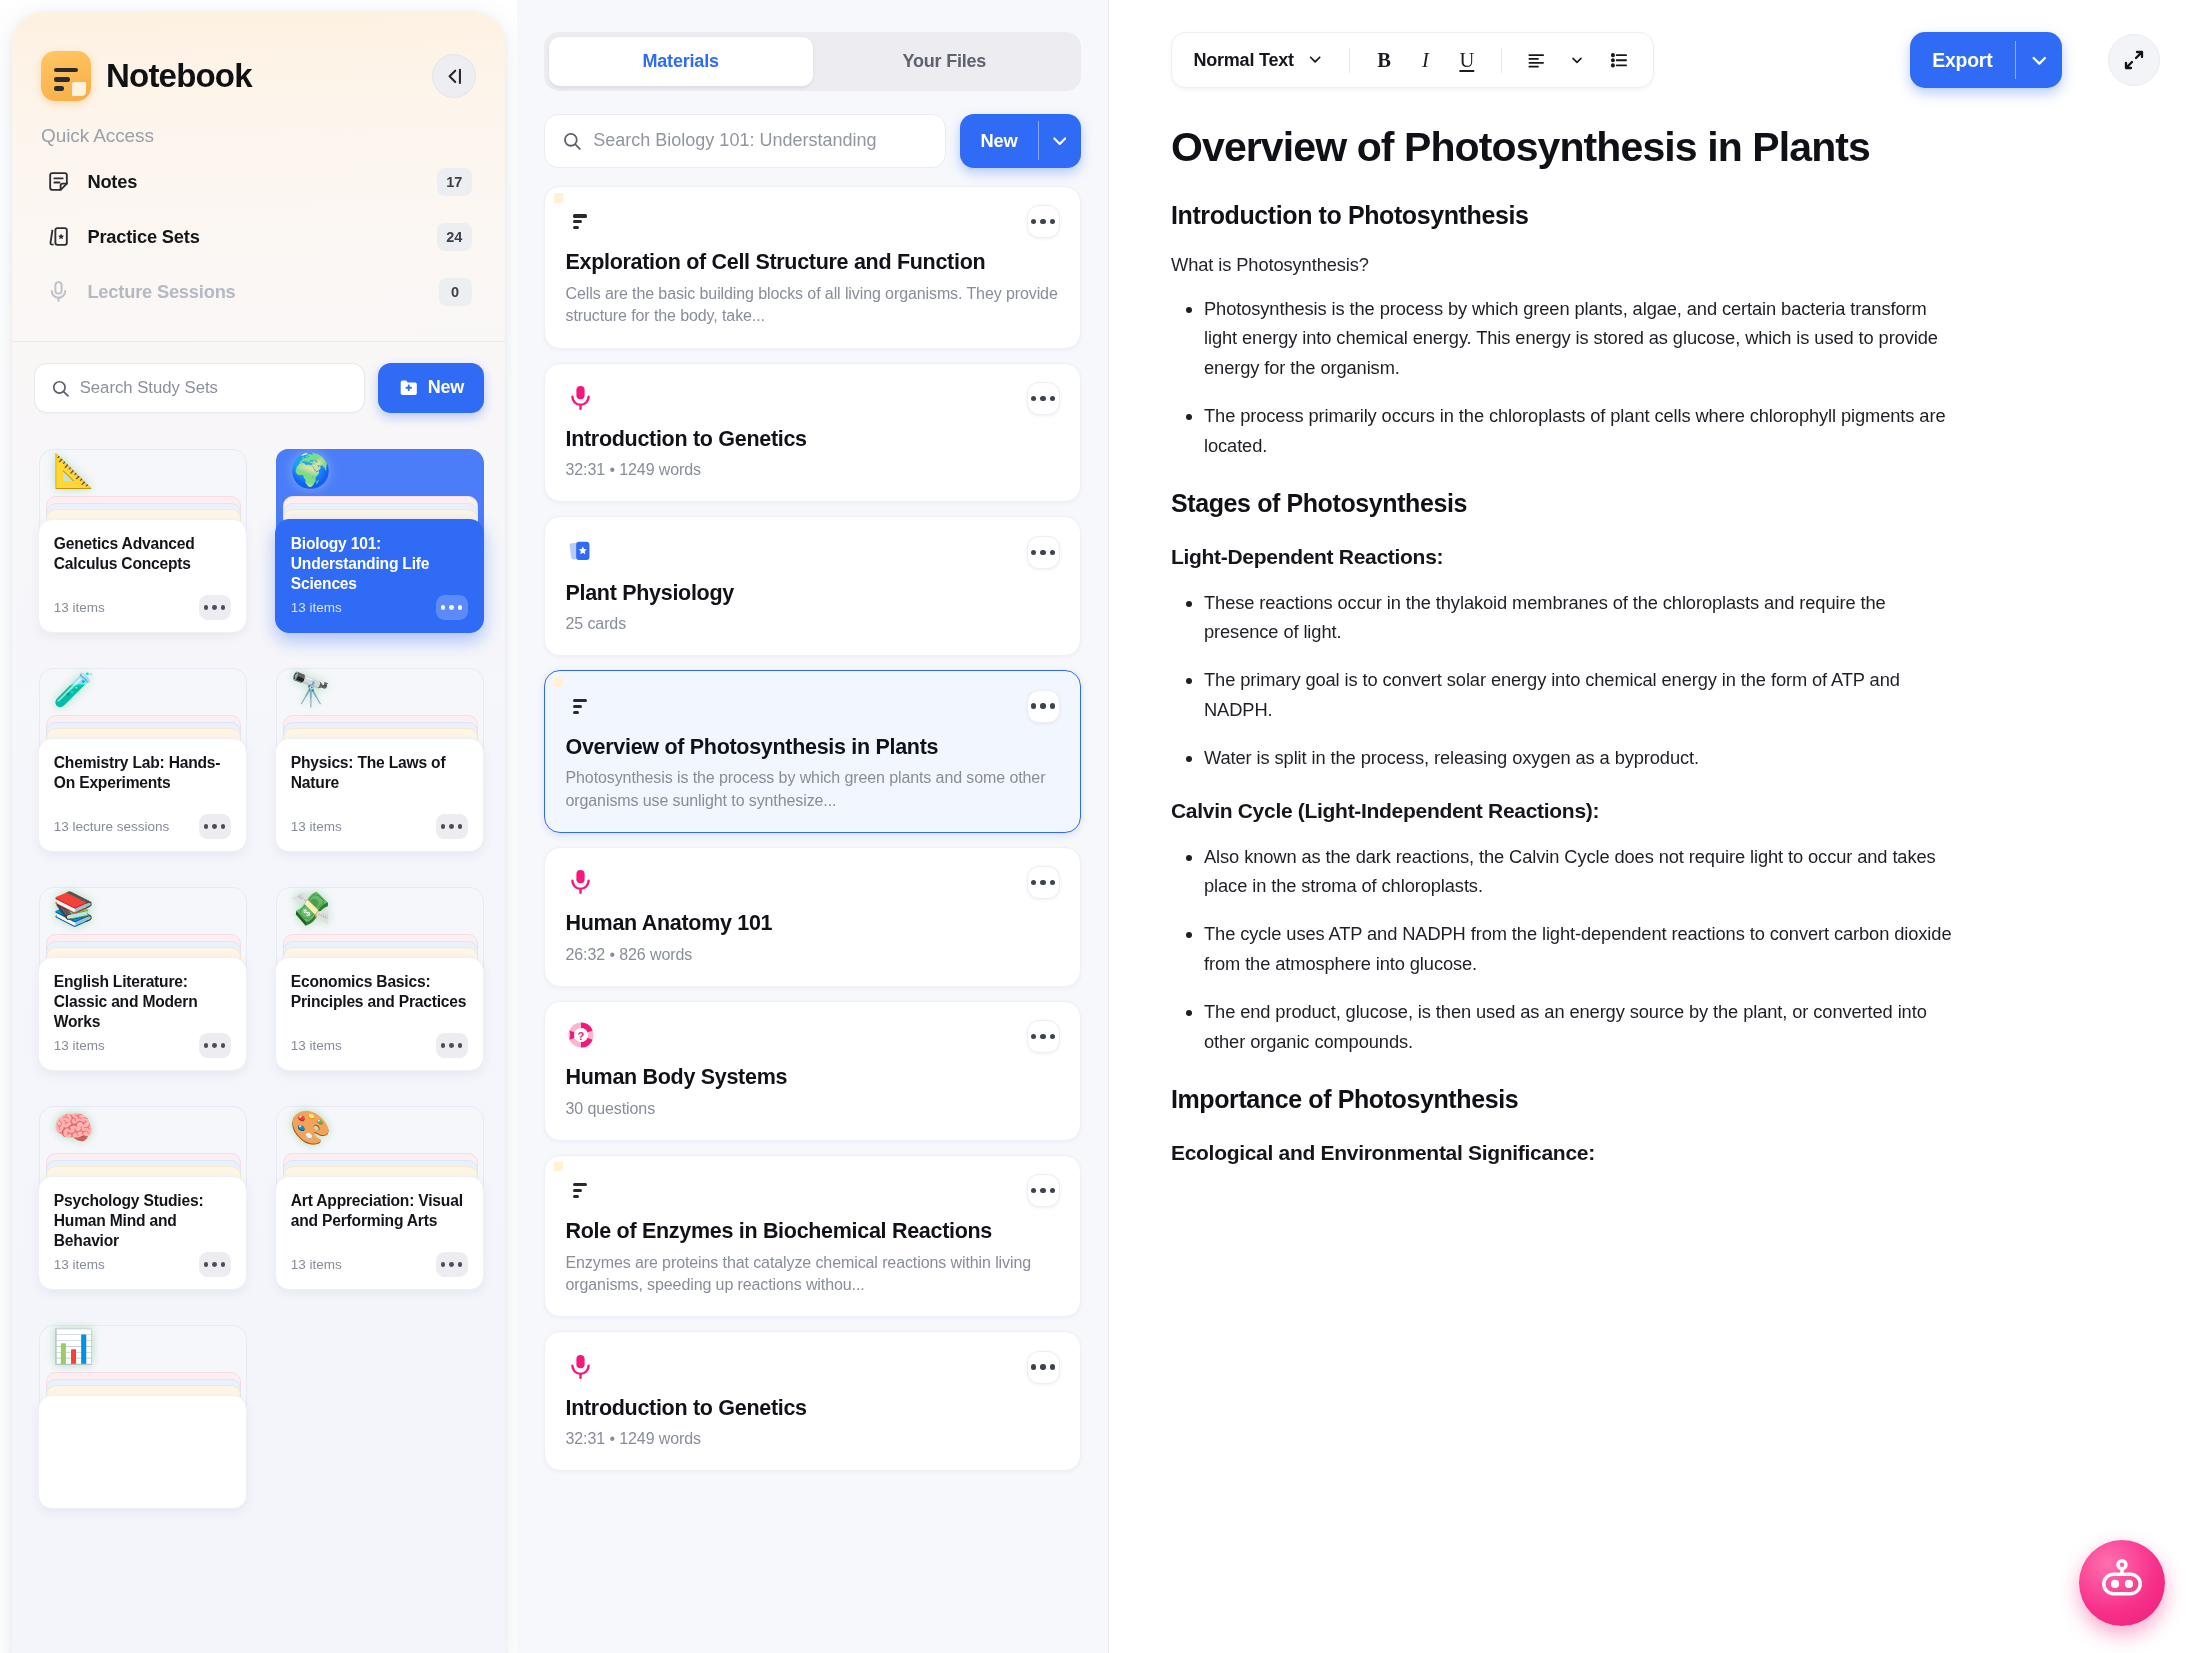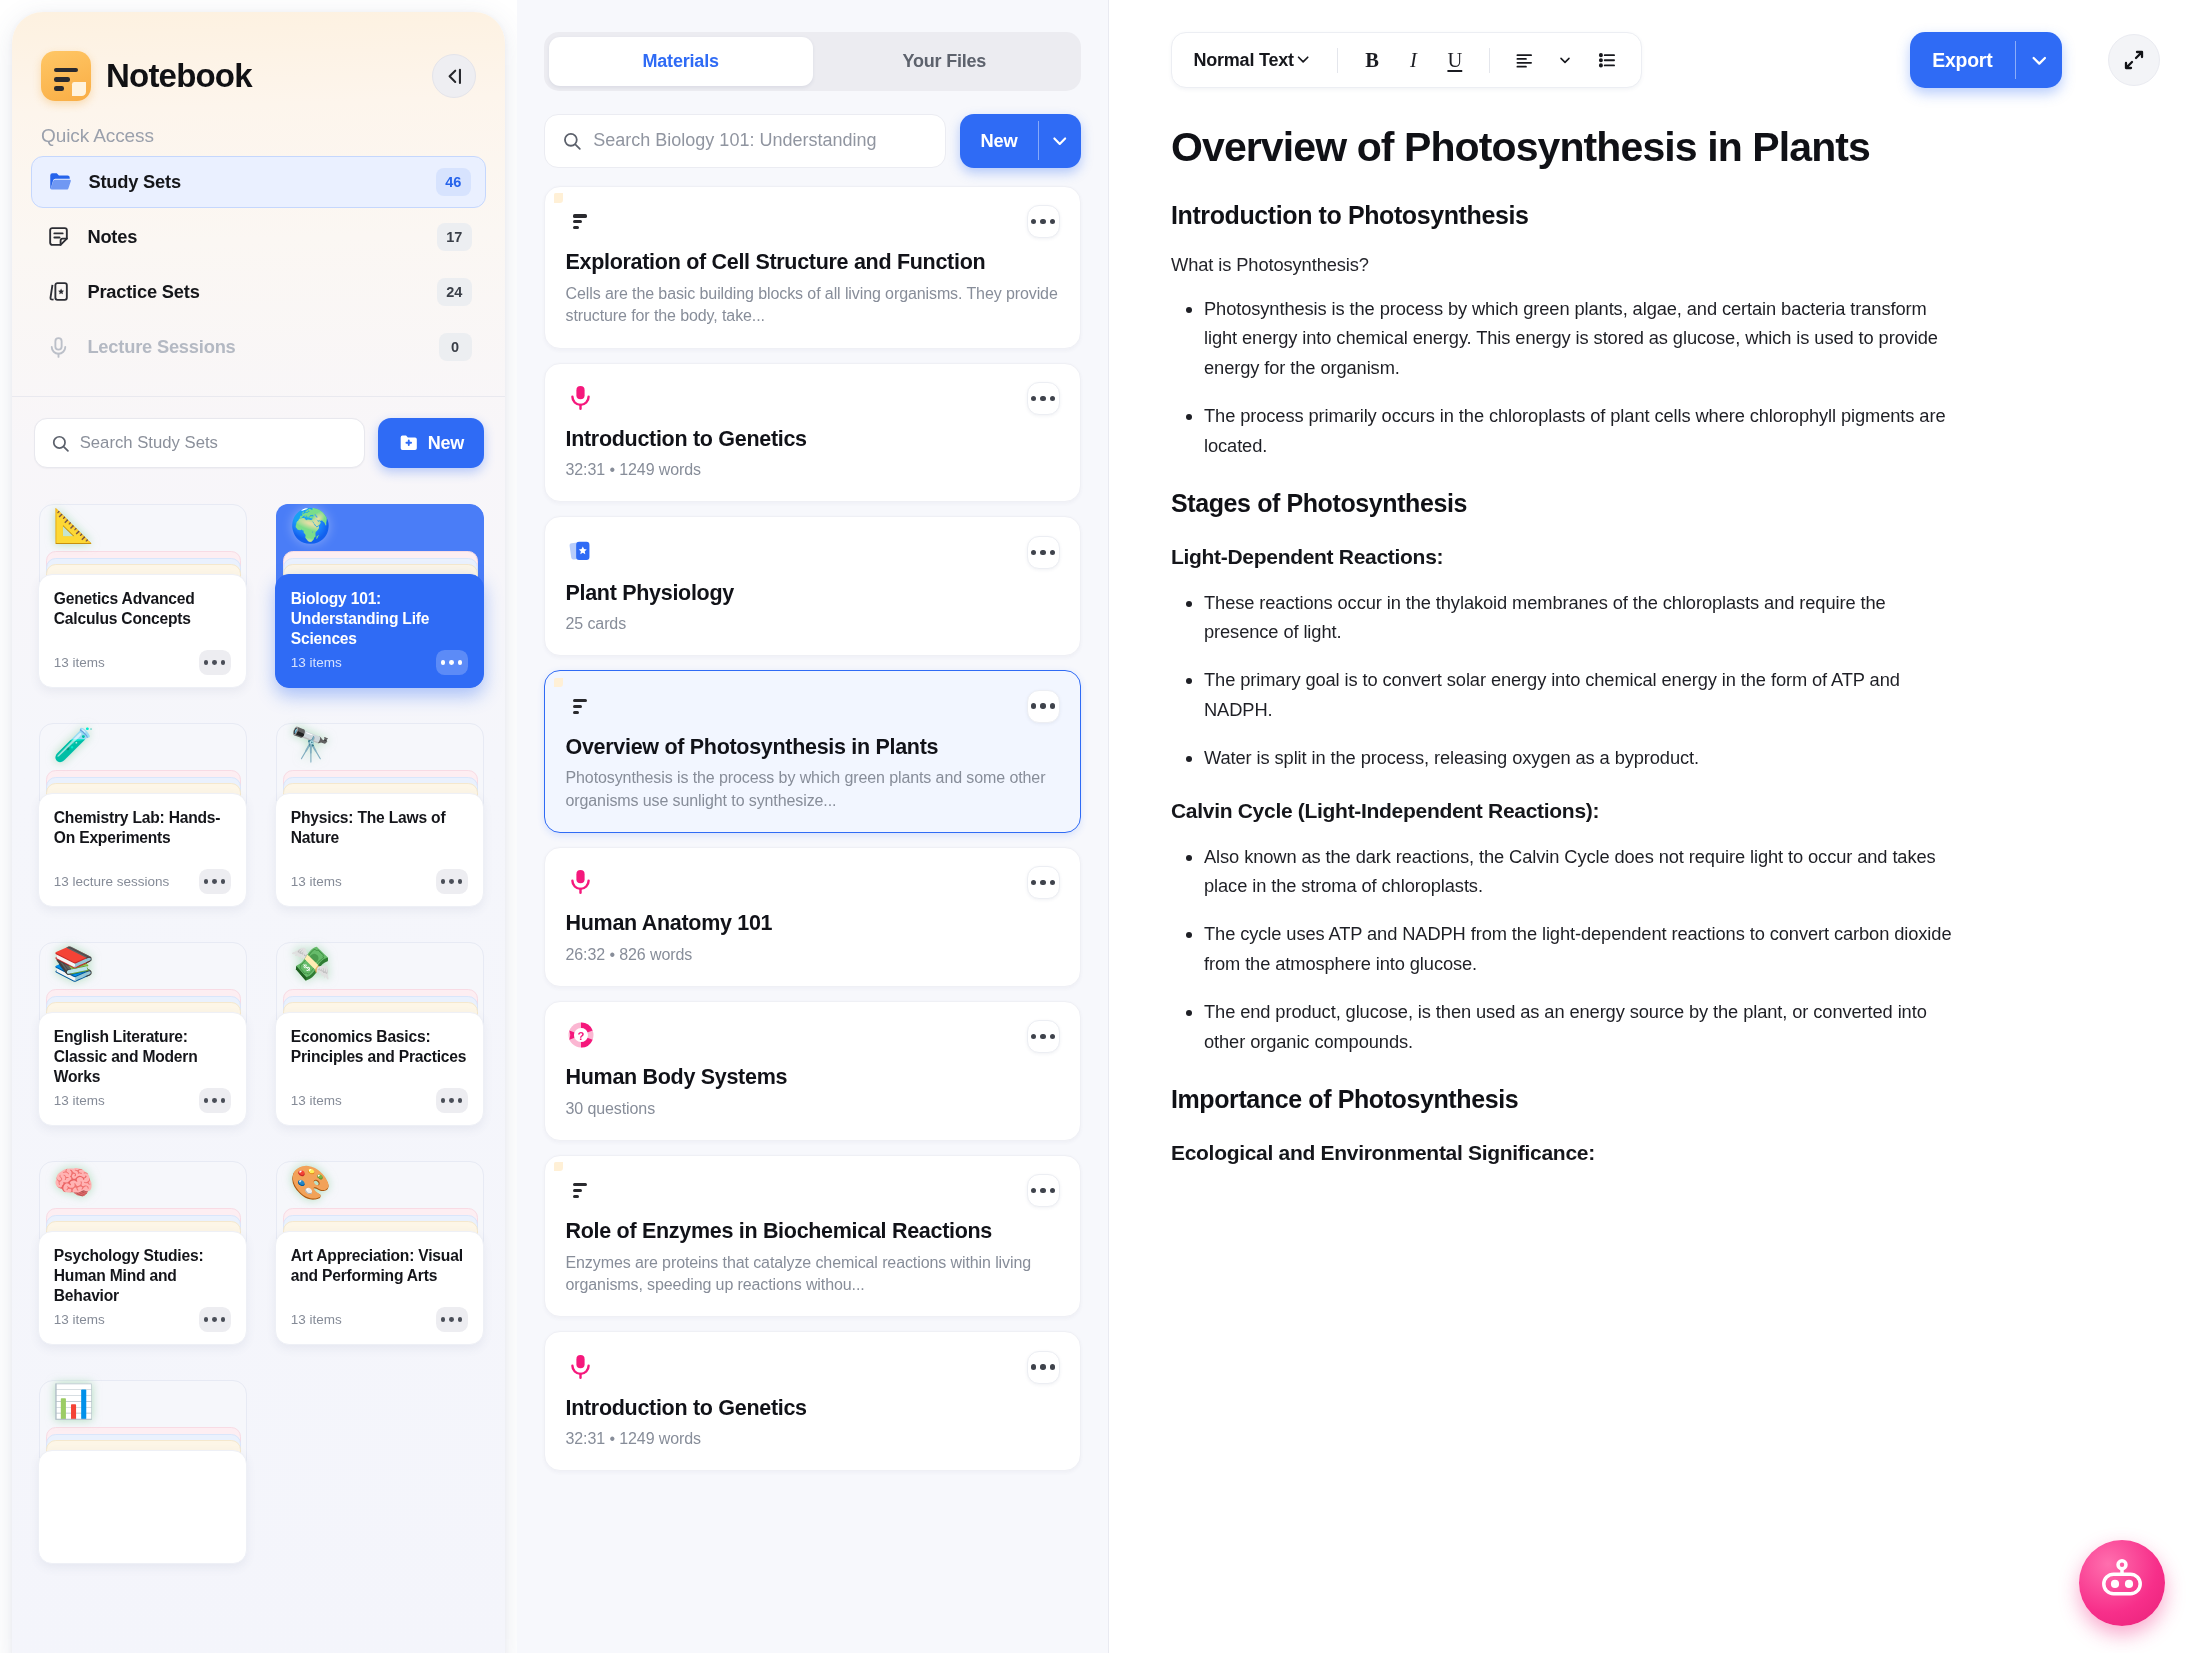--- a/index.html
+++ b/index.html
@@ -184,21 +184,21 @@
   .ic-note .fold { position:absolute; right:2.7px; bottom:2.7px; width:9.2px; height:9.2px; background:#fff0d6; border-radius:1.6px 0 3.2px 0;}
 
   
   .editor { flex:1; height:1654px; position:relative; background:#fff; padding: 32px 0 0 0; overflow:hidden; }
   .etoolbar { display:flex; align-items:center; gap: 16px; padding: 0 45px 0 62px; }
   .tb-group {
     height: 56px; border-radius: 15px; background:#fff; border:0.9px solid #eceef3;
     display:flex; align-items:center; padding: 0 16px; gap: 5.4px;
     box-shadow: 0 1.1px 3.8px rgba(70,80,120,.06);
   }
-  .tb-sel { display:flex; align-items:flex-start; padding: 0 8.6px 0 5.4px; }
+  .tb-sel { display:flex; align-items:flex-start; gap:12px; padding: 0 8.6px 0 5.4px; }
   .tb-sel .t { font-size: 18px; color:#16171c; font-weight: 600; letter-spacing:-0.2px;}
   .tb-div { width:0.9px; height: 25px; background:#e4e6ec; margin: 0 10.8px; }
   .tb-b { width: 36px; height: 36px; display:flex; align-items:center; justify-content:center;
     font-size: 20.5px; color:#1b1c22; }
   .tb-b.bold { font-weight: 800; font-family:"Liberation Serif", serif; }
   .tb-b.ital { font-style: italic; font-family:"Liberation Serif", serif; }
   .tb-b.und { text-decoration: underline; text-underline-offset: 3.2px; font-family:"Liberation Serif", serif; }
   .export-btn {
     height: 56px; border-radius: 15px; background:#2f6bf5; display:flex; align-items:stretch;
     box-shadow: 0 5.4px 13px rgba(47,107,245,.34); overflow:hidden; margin-left: auto;
@@ -248,30 +248,20 @@
             <path d="M13 6l-6 6 6 6"></path>
               <path d="M18 5v14"></path>
           </svg>
         </div>
       </div>
 
       <div class="sb-section-label">Quick Access</div>
 
       <div class="quick-list">
 
-        <div class="q-item active">
-          <span class="q-ico">
-            <svg width="26" height="26" viewBox="0 0 24 24" fill="#2563eb">
-                <path d="M3 6a2 2 0 012-2h4l2 2h8a2 2 0 012 2v1H7.6a2 2 0 00-1.9 1.4L3.2 18.6A1 1 0 013 18V6z"></path>
-                <path d="M7.6 10H21a1 1 0 01.95 1.32l-2.2 6.6A2 2 0 0117.85 19H4.5a1 1 0 01-.95-1.32l2.2-6.6A2 2 0 017.6 10z" opacity=".62"></path>
-              </svg>
-          </span>
-          <span class="q-label">Study Sets</span>
-          <span class="q-badge">46</span>
-        </div>
 
         <div class="q-item">
           <span class="q-ico">
             <svg width="25" height="25" viewBox="0 0 24 24" fill="none" stroke="#2d2e34" stroke-width="1.8" stroke-linecap="round">
                 <path d="M4 6a2 2 0 012-2h12a2 2 0 012 2v8l-6 6H6a2 2 0 01-2-2V6z"></path>
                 <path d="M20 14h-4a2 2 0 00-2 2v4"></path>
                 <path d="M8 9h8M8 13h5"></path>
               </svg>
           </span>
           <span class="q-label">Notes</span>

